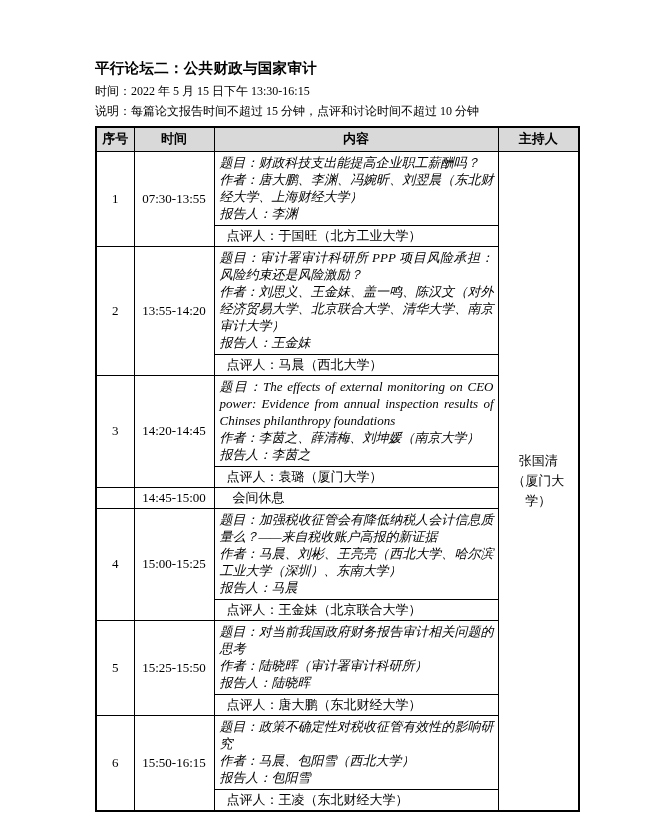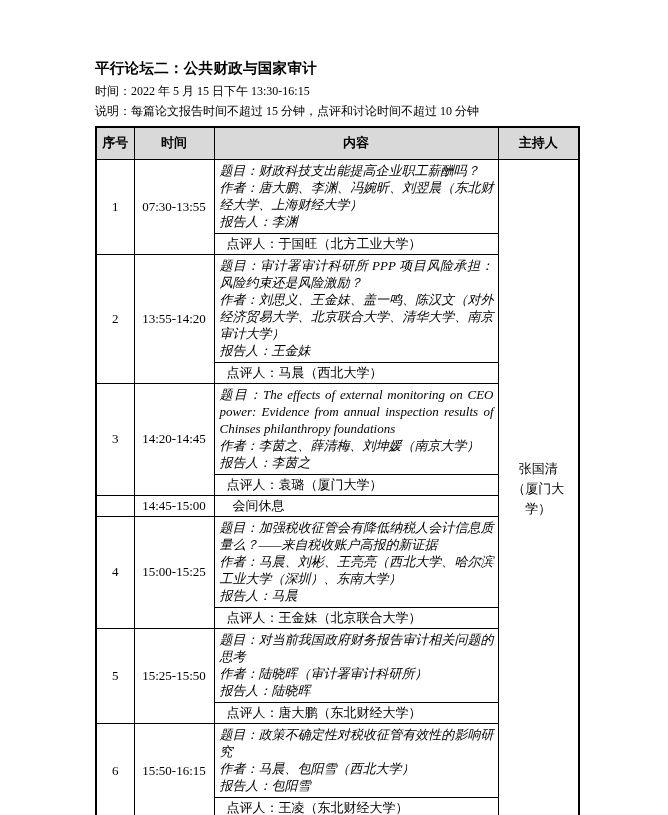--- a/index.html
+++ b/index.html
@@ -33,21 +33,21 @@
     border: 2px solid #000;
   }
   table.schedule th, table.schedule td {
     border: 1px solid #000;
     font-size: 13px;
   }
   table.schedule th {
     background: #d9d9d9;
     font-weight: bold;
     text-align: center;
-    height: 32px;
+    height: 24px;
     padding: 0;
   }
   td.c-no, td.c-time {
     text-align: center;
     vertical-align: middle;
     padding: 0;
   }
   td.c-content {
     vertical-align: top;
     padding: 2px 4px 3px 5px;

